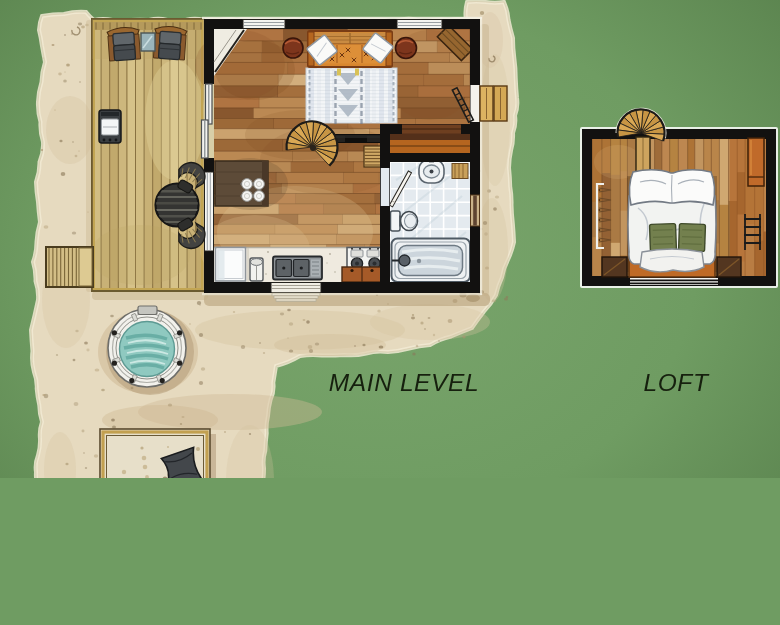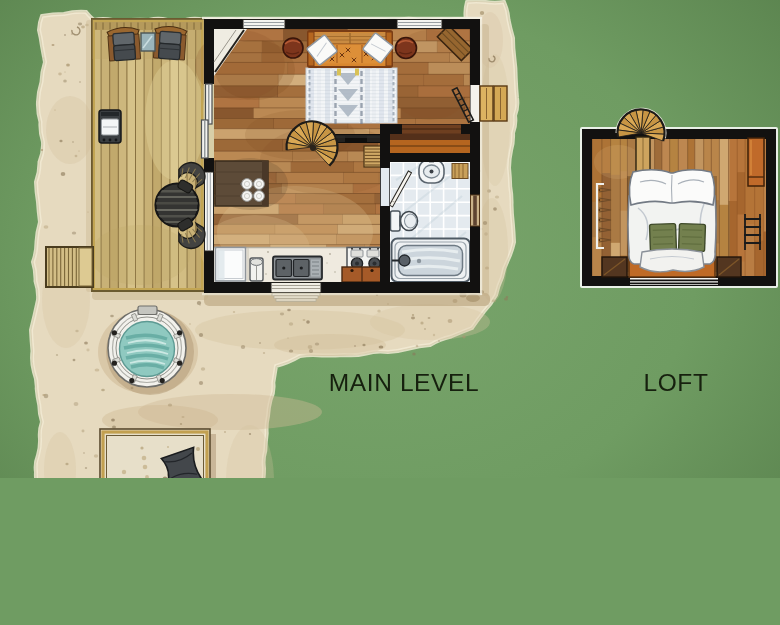--- a/index.html
+++ b/index.html
@@ -1,17 +1,17 @@
 <!DOCTYPE html>
 <html><head>
 <meta charset="utf-8">
 <title>Floorplan</title>
 <style>
 html,body{margin:0;padding:0;background:#6f9c62;}
-#wrap{position:relative;width:780px;height:478px;overflow:hidden;}
+#wrap{position:relative;width:780px;height:478px;overflow:hidden;font-style:italic;}
 svg{display:block;}
 </style>
 </head>
 <body>
 <div id="wrap">
 <svg width="780" height="625" viewBox="0 0 780 625" font-family="Liberation Sans, sans-serif">
 <defs>
 <radialGradient id="bg" cx="48%" cy="42%" r="75%">
           <stop offset="0%" stop-color="#79a56c"></stop>
           <stop offset="55%" stop-color="#6f9c62"></stop>

